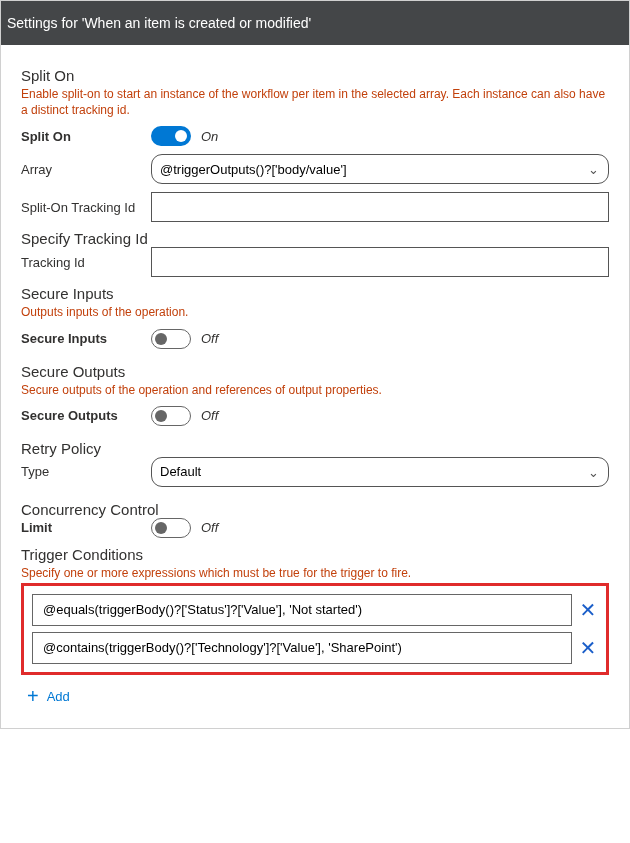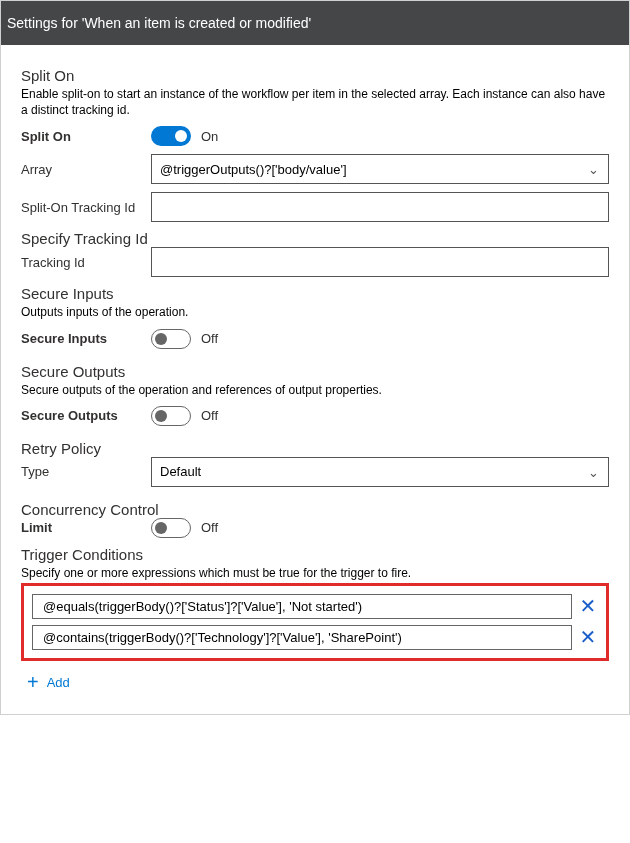--- a/index.html
+++ b/index.html
@@ -1,39 +1,39 @@
 <!DOCTYPE html>
 <html><head>
   <meta charset="utf-8">
   <style>
     * { box-sizing: border-box; margin: 0; padding: 0; }
     body { font-family: "Segoe UI", Arial, sans-serif; font-size: 13px; color: #323130; background: #fff; width: 630px; }
     .panel { border: 1px solid #d0d0d0; }
     .header { background: #444648; color: #fff; padding: 14px 6px; font-size: 14px; }
     .content { padding: 14px 20px 20px 20px; }
     .section-title { font-size: 15px; font-weight: 400; color: #323130; margin-top: 8px; }
-    .section-desc { font-size: 12px; color: #000000; margin-top: 2px; margin-bottom: 8px; line-height: 1.35; }
+    .section-desc { font-size: 12px; color: #c2410c; margin-top: 2px; margin-bottom: 8px; line-height: 1.35; }
     .row { display: flex; align-items: center; margin-bottom: 8px; }
     .label { width: 130px; font-size: 13px; color: #323130; font-weight: 600; }
     .label.light { font-weight: 400; }
     .toggle-wrap { display: flex; align-items: center; gap: 10px; }
     .toggle { width: 40px; height: 20px; border-radius: 10px; position: relative; display: inline-block; }
     .toggle .knob { width: 12px; height: 12px; border-radius: 50%; background: #fff; position: absolute; top: 4px; }
     .toggle.on { background: #0078d4; }
     .toggle.on .knob { right: 4px; }
     .toggle.off { background: #fff; border: 1px solid #666; }
     .toggle.off .knob { left: 3px; top: 3px; background: #666; }
-    .toggle-text { font-size: 13px; }
+    .toggle-text { font-size: 13px; font-style: italic; }
     .input, .select { flex: 1; border: 1px solid #555; height: 30px; padding: 4px 8px; font-size: 13px; font-family: inherit; background: #fff; }
     .select-wrap { flex: 1; position: relative; display: flex; }
     .select-wrap .chev { position: absolute; right: 10px; top: 50%; transform: translateY(-50%); pointer-events: none; color: #555; }
-    .select { appearance: none; width: 100%; }
+    .select { appearance: none; width: 100%; border-radius: 11px; }
     .highlight-box { border: 3px solid #e02b2b; padding: 8px; margin-top: 2px; }
     .trigger-row { display: flex; align-items: center; gap: 6px; margin-bottom: 6px; }
-    .trigger-input { flex: 1; border: 1px solid #666; height: 25px; padding: 6px 10px; font-size: 13px; font-family: inherit; }
+    .trigger-input { flex: 1; border: 1px solid #666; height: 32px; padding: 6px 10px; font-size: 13px; font-family: inherit; }
     .x-icon { color: #1a5ec9; font-size: 20px; cursor: pointer; width: 20px; text-align: center; font-weight: 300; }
     .add-row { display: flex; align-items: center; gap: 8px; color: #0078d4; margin-top: 10px; margin-left: 6px; cursor: pointer; }
     .plus { font-size: 20px; font-weight: 300; }
   </style>
 </head>
 <body>
 
 <div class="panel">
   <div class="header">
     <span>Settings for 'When an item is created or modified'</span>

